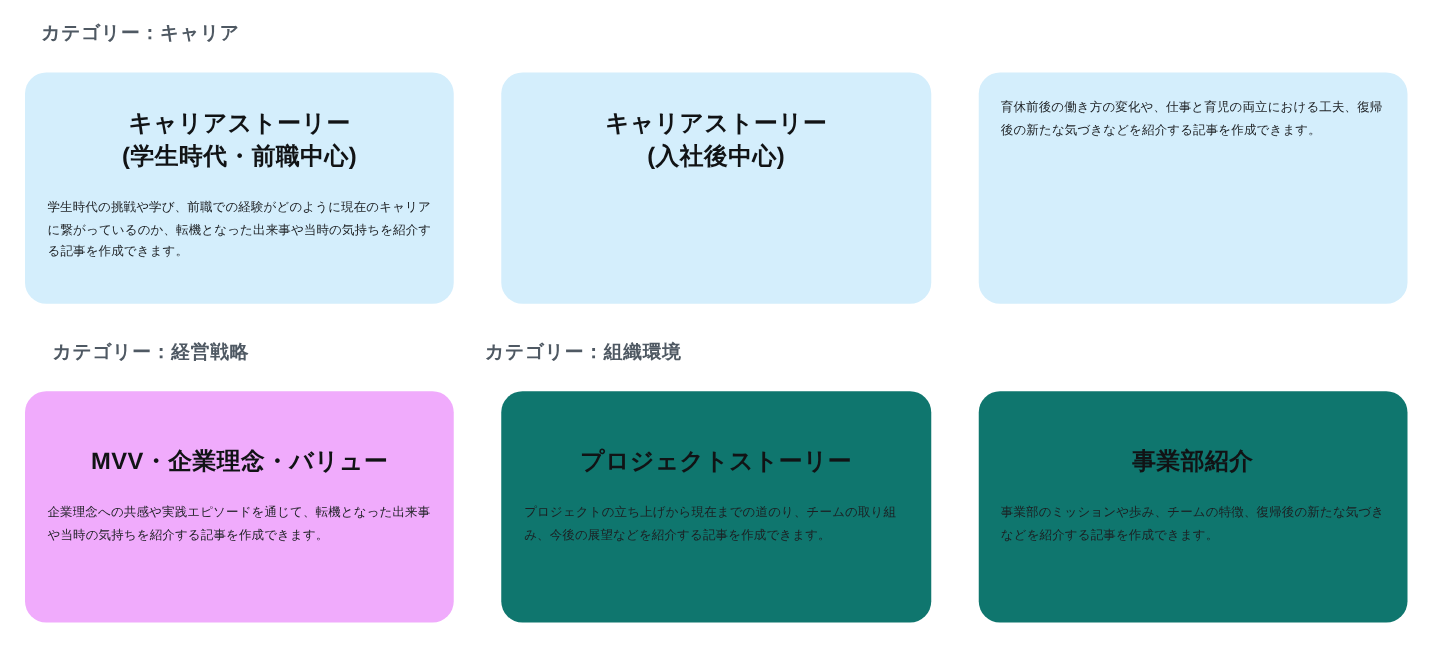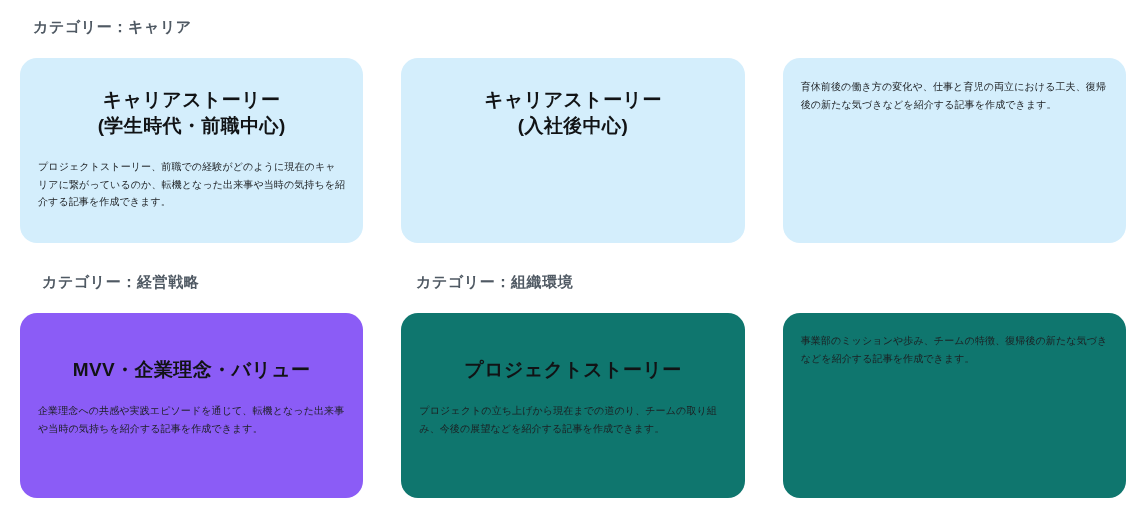--- a/index.html
+++ b/index.html
@@ -27,42 +27,42 @@
     position: absolute;
     font-size: 15px;
     font-weight: 700;
     color: #4f5963;
     letter-spacing: 0.6px;
     white-space: nowrap;
     line-height: 20px;
   }
   #cat-career   { left: 33px;  top: 17px;  }
   #cat-strategy { left: 42px;  top: 272px; }
-  #cat-org      { left: 416px; top: 272px; }
+  #cat-org      { left: 388px; top: 272px; }
 
   
   .row {
     position: absolute;
     display: flex;
     gap: 38px;
     left: 20px;
     width: 1106px;
   }
   #row-1 { top: 58px;  height: 185px; }
   #row-2 { top: 313px; height: 185px; }
 
   .card {
     flex: 1 1 0;
     border-radius: 17px;
     box-sizing: border-box;
     padding: 0 18px;
     overflow: hidden;
   }
   .card.blue  { background: #d4eefc; }
-  .card.pink  { background: #8b5cf6; }
+  .card.pink  { background: #f0abfc; }
   .card.cream { background: #0f766e; }
 
   .card-title {
     font-size: 19px;
     font-weight: 700;
     text-align: center;
     color: #111315;
     line-height: 26px;
     letter-spacing: 0.4px;
     margin: 0;
@@ -96,21 +96,21 @@
 
   <div class="cat-label" id="cat-strategy">カテゴリー：経営戦略</div>
 
   <div class="cat-label" id="cat-org">カテゴリー：組織環境</div>
 
   <div class="row" id="row-1">
 
     <div class="card blue" id="card-career-student">
       <p class="card-title">キャリアストーリー
 (学生時代・前職中心)</p>
-      <p class="card-desc">プロジェクトストーリー、前職での経験がどのように現在のキャリアに繋がっているのか、転機となった出来事や当時の気持ちを紹介する記事を作成できます。</p>
+      <p class="card-desc">学生時代の挑戦や学び、前職での経験がどのように現在のキャリアに繋がっているのか、転機となった出来事や当時の気持ちを紹介する記事を作成できます。</p>
     </div>
 
     <div class="card blue" id="card-career-joined">
       <p class="card-title">キャリアストーリー
 (入社後中心)</p>
     </div>
 
     <div class="card blue" id="card-maternity">
       <p class="card-desc">育休前後の働き方の変化や、仕事と育児の両立における工夫、復帰後の新たな気づきなどを紹介する記事を作成できます。</p>
     </div>
@@ -123,18 +123,19 @@
       <p class="card-title">MVV・企業理念・バリュー</p>
       <p class="card-desc">企業理念への共感や実践エピソードを通じて、転機となった出来事や当時の気持ちを紹介する記事を作成できます。</p>
     </div>
 
     <div class="card cream" id="card-project-story">
       <p class="card-title">プロジェクトストーリー</p>
       <p class="card-desc">プロジェクトの立ち上げから現在までの道のり、チームの取り組み、今後の展望などを紹介する記事を作成できます。</p>
     </div>
 
     <div class="card cream" id="card-division">
+      <p class="card-title">事業部紹介</p>
       <p class="card-desc">事業部のミッションや歩み、チームの特徴、復帰後の新たな気づきなどを紹介する記事を作成できます。</p>
     </div>
 
   </div>
 
 </div>
 
 </body></html>

